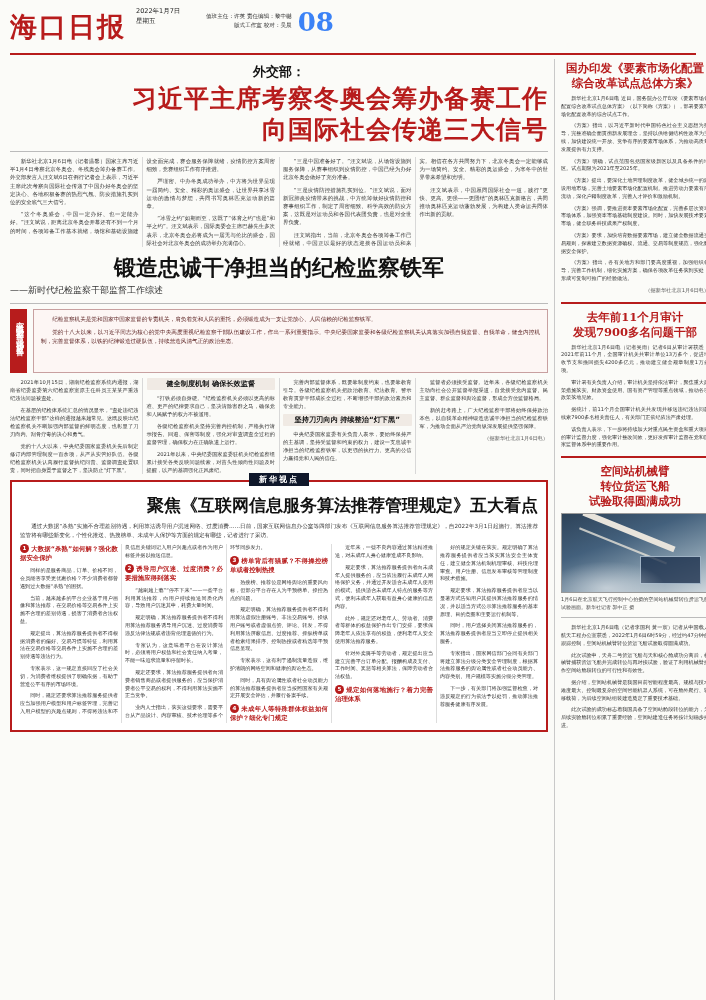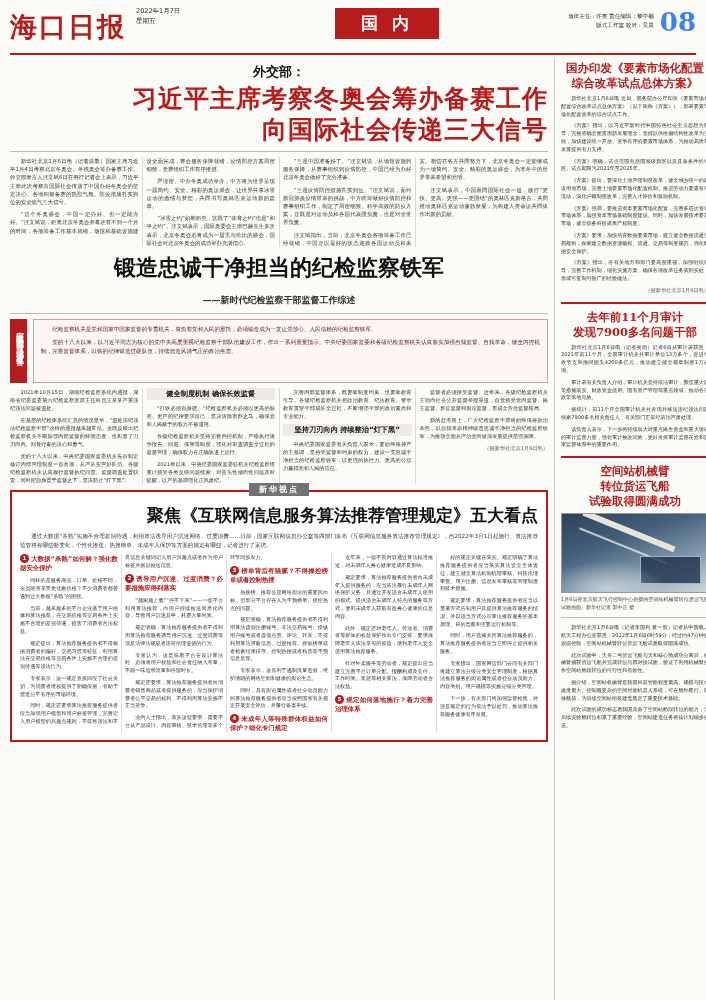--- a/index.html
+++ b/index.html
@@ -42,21 +42,21 @@
 
   
   .cols4{column-count:4;column-gap:8px;column-rule:1px solid #d8d8d8;font-size:5.4px;line-height:8.2px;text-align:justify;color:#333;}
   .cols4 p{margin:0 0 4px 0;text-indent:2em;}
 
   
   .head2{
     text-align:center;font-weight:bold;font-size:22px;line-height:28px;color:#111;
     font-family:"DejaVu Serif","Liberation Serif",serif;margin-top:6px;
   }
-  .sub2{text-align:center;font-size:9px;color:#333;margin:13px 0 4px 0;font-weight:bold;}
+  .sub2{text-align:left;font-size:9px;color:#333;margin:3px 0 4px 0;}
 
   
   .feature{display:flex;gap:6px;margin-top:2px;}
   .feat-tag{
     writing-mode:vertical-rl;background:#b71c1c;color:#fff;font-size:8px;font-weight:bold;
     padding:6px 3px;letter-spacing:2px;height:52px;flex:0 0 auto;
   }
   .quote-box{
     border:1px solid #c8a0a0;background:#fdf6f4;padding:5px 7px;font-size:5.6px;line-height:9px;
     color:#5a2020;text-align:justify;flex:1 1 auto;
@@ -68,21 +68,21 @@
   .sechead{
     font-weight:bold;color:#111;font-size:7.2px;text-align:center;background:#f0eae4;
     padding:2px 0;margin:3px 0 4px 0;text-indent:0 !important;border-radius:1px;
   }
   .endnote{text-align:right;font-size:5.2px;color:#555;}
 
   
   .xh-box{border:2px solid #b71c1c;margin-top:6px;padding:6px 8px 7px 8px;position:relative;background:#fff;}
   .xh-tag{
     position:absolute;top:-9px;left:50%;transform:translateX(-50%);
-    background:#737373;color:#fff;font-size:8px;font-weight:bold;padding:1px 10px;letter-spacing:2px;
+    background:#0f172a;color:#fff;font-size:8px;font-weight:bold;padding:1px 10px;letter-spacing:2px;
   }
   .xh-title{text-align:right;font-weight:bold;font-size:17px;line-height:23px;color:#111;margin:6px 0 5px 0;font-family:"DejaVu Serif","Liberation Serif",serif;}
   .xh-lead{font-size:5.6px;line-height:8.6px;text-align:justify;color:#333;margin:0 0 5px 0;text-indent:2em;}
   .xh-cols{column-count:5;column-gap:7px;column-rule:1px solid #ddd;font-size:5.1px;line-height:7.8px;text-align:justify;color:#333;}
   .xh-cols p{margin:0 0 4px 0;text-indent:2em;}
   .pt-head{text-indent:0 !important;font-weight:bold;color:#b71c1c;font-size:6.4px;line-height:9px;margin-bottom:3px;break-inside:avoid;}
   .pt-num{display:inline-block;width:9px;height:9px;line-height:9px;text-align:center;background:#b71c1c;color:#fff;border-radius:50%;font-size:5.6px;margin-right:2px;vertical-align:1px;}
 
   
   .r-title{font-weight:bold;font-size:11.5px;line-height:15px;color:#111;text-align:center;font-family:"DejaVu Serif","Liberation Serif",serif;margin:2px 0 4px 0;}
@@ -111,23 +111,20 @@
           <text x="29" y="30" font-size="27">口</text>
           <text x="58" y="30" font-size="27">日</text>
           <text x="87" y="30" font-size="27">报</text>
         </g>
       </svg>
     </div>
     <div class="mast-date">
       <div>2022年1月7日</div>
       <div>星期五</div>
     </div>
-    <div class="mast-center">
-      <div class="mast-banner">国  内</div>
-    </div>
     <div class="mast-right">
       <div class="mast-credits">
         <div>值班主任：许英  责任编辑：黎中樾</div>
         <div>版式工作室  校对：吴晨</div>
       </div>
       <div class="page-num">08</div>
     </div>
   </div>
   <div class="rule-red"></div>
 

